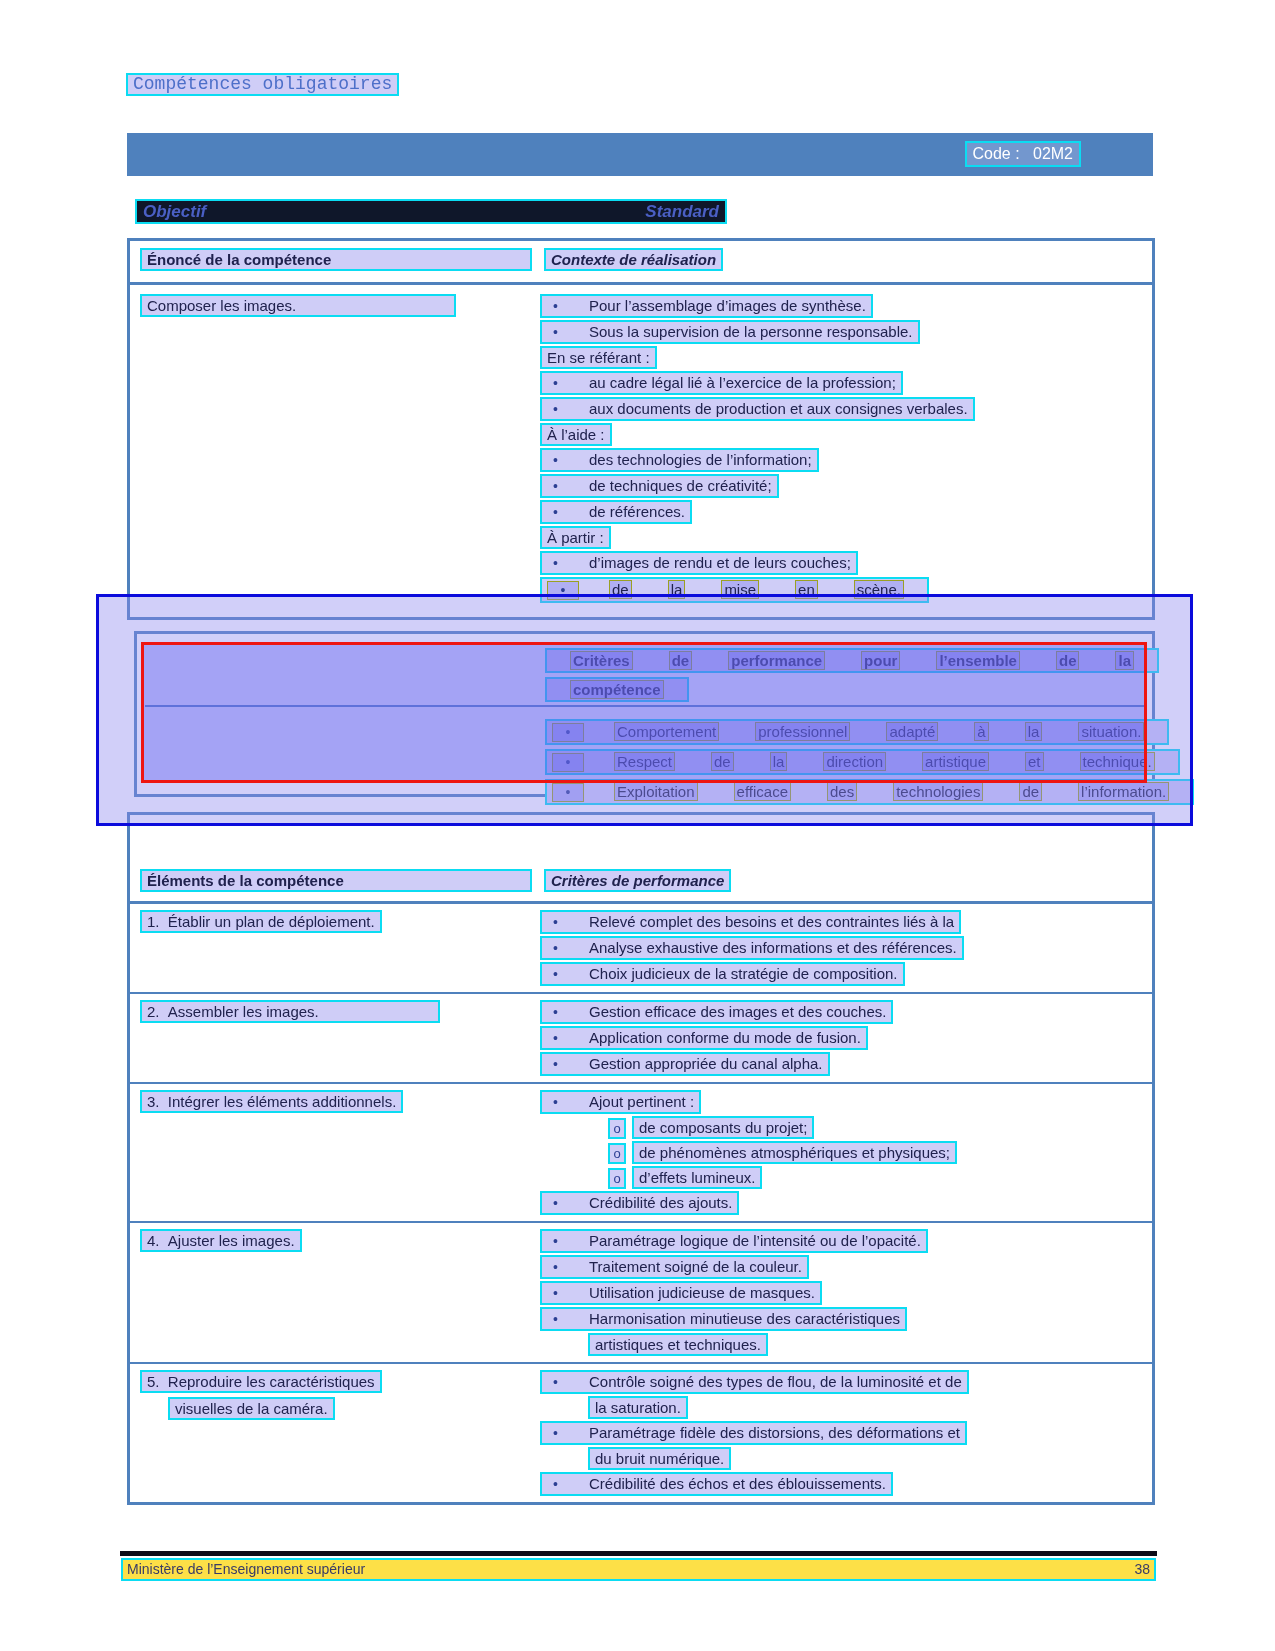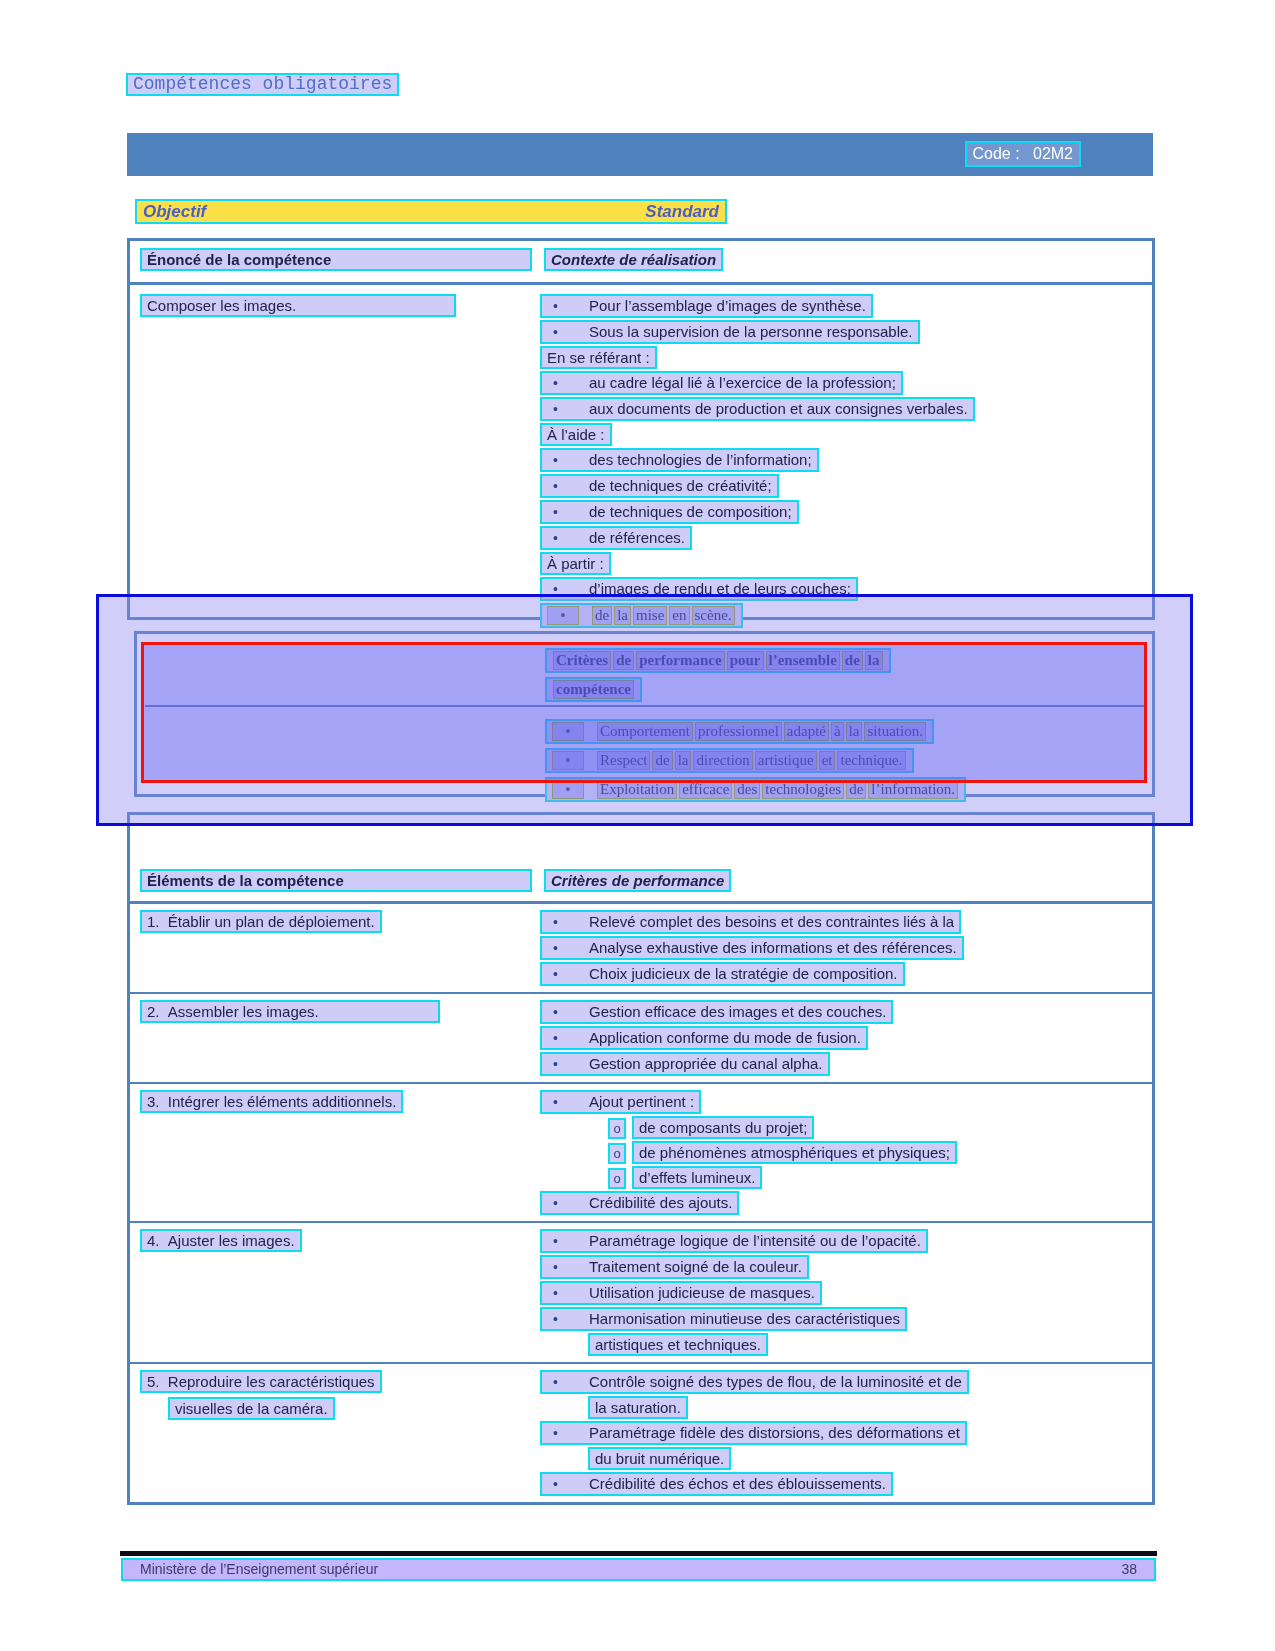--- a/index.html
+++ b/index.html
@@ -11,32 +11,32 @@
   .hl{display:inline-block;background:#cfcdf7;border:2px solid #0bdcf2;color:#20224e;
       font-size:15px;line-height:17px;padding:1px 5px;box-sizing:border-box;white-space:nowrap;}
   .hl.b{font-weight:bold;}
   .ln{margin-bottom:2px;white-space:nowrap;}
   .ln.cont{margin-left:48px;}
   .ln.subln{margin-left:68px;}
   .bullet{display:inline-block;width:42px;text-indent:6px;color:#2c3f93;font-size:14px;}
   .ovl .bullet{width:26px;text-indent:0;text-align:center;margin-right:12px;padding:0 2px;
       border:1px solid #9aa022;background:rgba(96,96,235,.28);}
   .w{display:inline-block;border:1px solid #9aa022;background:rgba(96,96,235,.28);
-     padding:0 2px;margin:0 1px;font-family:Liberation Serif, serif;}
+     padding:0 2px;margin:0 18px;}
   .hl.sub{width:18px;padding:1px 2px;text-align:center;font-size:13px;line-height:15px;margin-right:6px;color:#2c3f93;}
 
   
   .toplabel{left:126px;top:73px;}
   .toplabel .hl{font-size:18px;color:#4d6fc9;font-family:Liberation Mono, monospace;}
   .bluebar{left:127px;top:133px;width:1026px;height:43px;background:#4f81bd;}
   .code{position:absolute;right:72px;top:8px;border:2px solid #0bdcf2;
         background:rgba(210,208,250,.28);color:#ffffff;font-size:16px;line-height:20px;
         padding:1px 6px;white-space:pre;}
   .objbar{left:135px;top:199px;width:592px;display:flex;justify-content:space-between;
-          background:#fde047;border:2px solid #0bdcf2;padding:1px 6px;box-sizing:border-box;}
+          background:#0f172a;border:2px solid #0bdcf2;padding:1px 6px;box-sizing:border-box;}
   .objbar span{font-size:17px;line-height:19px;font-weight:bold;font-style:italic;color:#4a5fc4;}
 
   
   .tbl{border:3px solid #4f81bd;background:#ffffff;box-sizing:border-box;}
   .t1{left:127px;top:238px;width:1028px;height:382px;}
   .thead{position:relative;height:41px;border-bottom:3px solid #4f81bd;}
   .thead .h1{position:absolute;left:10px;top:7px;}
   .thead .h2{position:absolute;left:414px;top:7px;font-style:italic;}
   .w392{width:392px;}
   .w296{width:316px;}
@@ -66,21 +66,21 @@
   .row{position:relative;padding:6px 0 4px 0;}
   .row + .row{border-top:2px solid #4f81bd;}
   .row .leftcell{position:absolute;left:10px;top:6px;}
   .row .leftcell .lline{margin-bottom:4px;}
   .row .leftcell .lline.indent{margin-left:28px;}
   .row .rlist{margin-left:410px;min-height:23px;}
 
   
   .fbar{left:120px;top:1551px;width:1037px;height:5px;background:#0c0c18;}
   .fhl{left:121px;top:1558px;width:1035px;display:flex;justify-content:space-between;
-       background:#c4b5fd;border:2px solid #0bdcf2;padding:1px 17px;box-sizing:border-box;}
+       background:#fde047;border:2px solid #0bdcf2;padding:1px 4px;box-sizing:border-box;}
   .fhl span{font-size:14px;line-height:17px;color:#3a3c66;}
 </style>
 </head>
 <body>
 
 <div class="abs toplabel">
   <span class="hl">Compétences obligatoires</span>
 </div>
 
 <div class="abs bluebar">
@@ -103,21 +103,20 @@
     </div>
     <div class="rlist" id="t1lines">
         <div class="ln"><span class="hl"><span class="bullet">•</span>Pour l’assemblage d’images de synthèse.</span></div>
         <div class="ln"><span class="hl"><span class="bullet">•</span>Sous la supervision de la personne responsable.</span></div>
         <div class="ln"><span class="hl">En se référant :</span></div>
         <div class="ln"><span class="hl"><span class="bullet">•</span>au cadre légal lié à l’exercice de la profession;</span></div>
         <div class="ln"><span class="hl"><span class="bullet">•</span>aux documents de production et aux consignes verbales.</span></div>
         <div class="ln"><span class="hl">À l’aide :</span></div>
         <div class="ln"><span class="hl"><span class="bullet">•</span>des technologies de l’information;</span></div>
         <div class="ln"><span class="hl"><span class="bullet">•</span>de techniques de créativité;</span></div>
-        <div class="ln"><span class="hl"><span class="bullet">•</span>de techniques de composition;</span></div>
         <div class="ln"><span class="hl"><span class="bullet">•</span>de références.</span></div>
         <div class="ln"><span class="hl">À partir :</span></div>
         <div class="ln"><span class="hl"><span class="bullet">•</span>d’images de rendu et de leurs couches;</span></div>
         <div class="ln"><span class="hl ovl"><span class="bullet">•</span><span class="w">de</span><span class="w">la</span><span class="w">mise</span><span class="w">en</span><span class="w">scène.</span></span></div>
       </div>
   </div>
 </div>
 
 <div class="abs overlay"></div>
 

